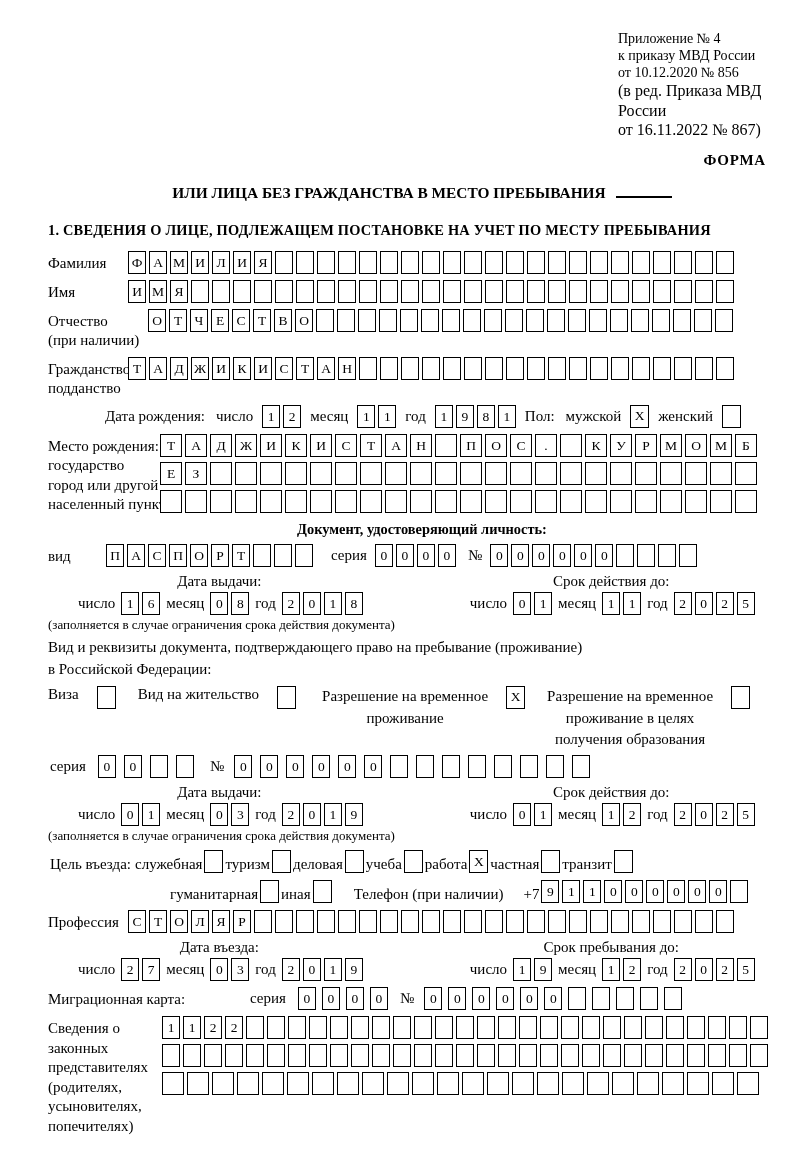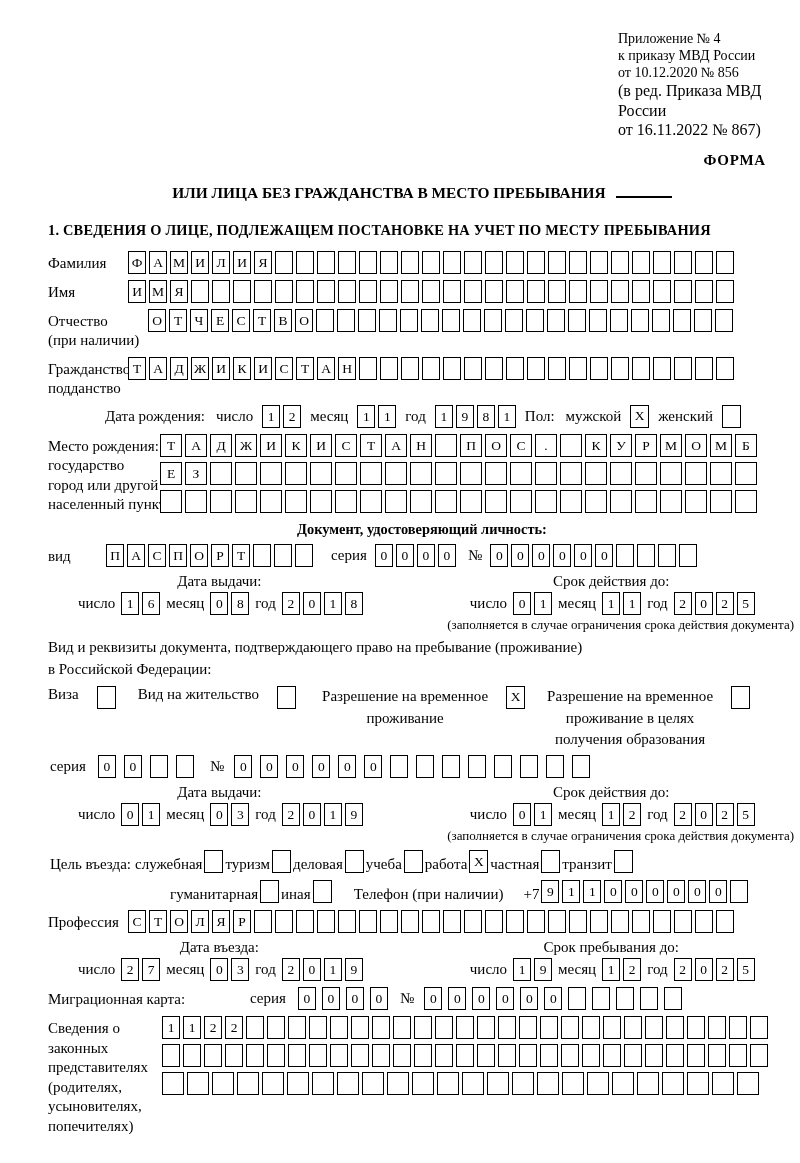--- a/index.html
+++ b/index.html
@@ -28,21 +28,21 @@
   .cbx{box-sizing:content-box;width:17px;height:21px;border:1.7px solid #000;flex:none;
        display:inline-flex;align-items:center;justify-content:center;font-size:13.5px;background:#fff;}
   .ilab{white-space:nowrap;padding:0 2px;}
   .stack{display:flex;flex-direction:column;gap:5px;}
 
   
   .dates{display:flex;margin:2px 0 2px;}
   .dgroup{text-align:center;}
   .dg-head{margin-bottom:2px;white-space:nowrap;}
   .dg-row{display:flex;align-items:center;gap:4px;}
-  .note{font-size:13px;text-align:right;padding-right:2px;margin:2px 0 6px;}
+  .note{font-size:13px;text-align:left;padding-right:2px;margin:2px 0 6px;}
 
   .para{margin:5px 0;}
   .opts{display:flex;align-items:flex-start;margin:8px 0 4px;}
   .opt{display:flex;align-items:flex-start;gap:18px;}
   .opt-center{text-align:center;line-height:1.45;white-space:nowrap;}
   .goal{display:flex;align-items:flex-end;margin-bottom:7px;flex-wrap:nowrap;}
   .goal2{margin-left:120px;}
   .bottom-note{font-size:13.3px;padding-left:160px;margin-top:2px;}
   .mt4{margin-top:4px;justify-content:center;}
 </style>

